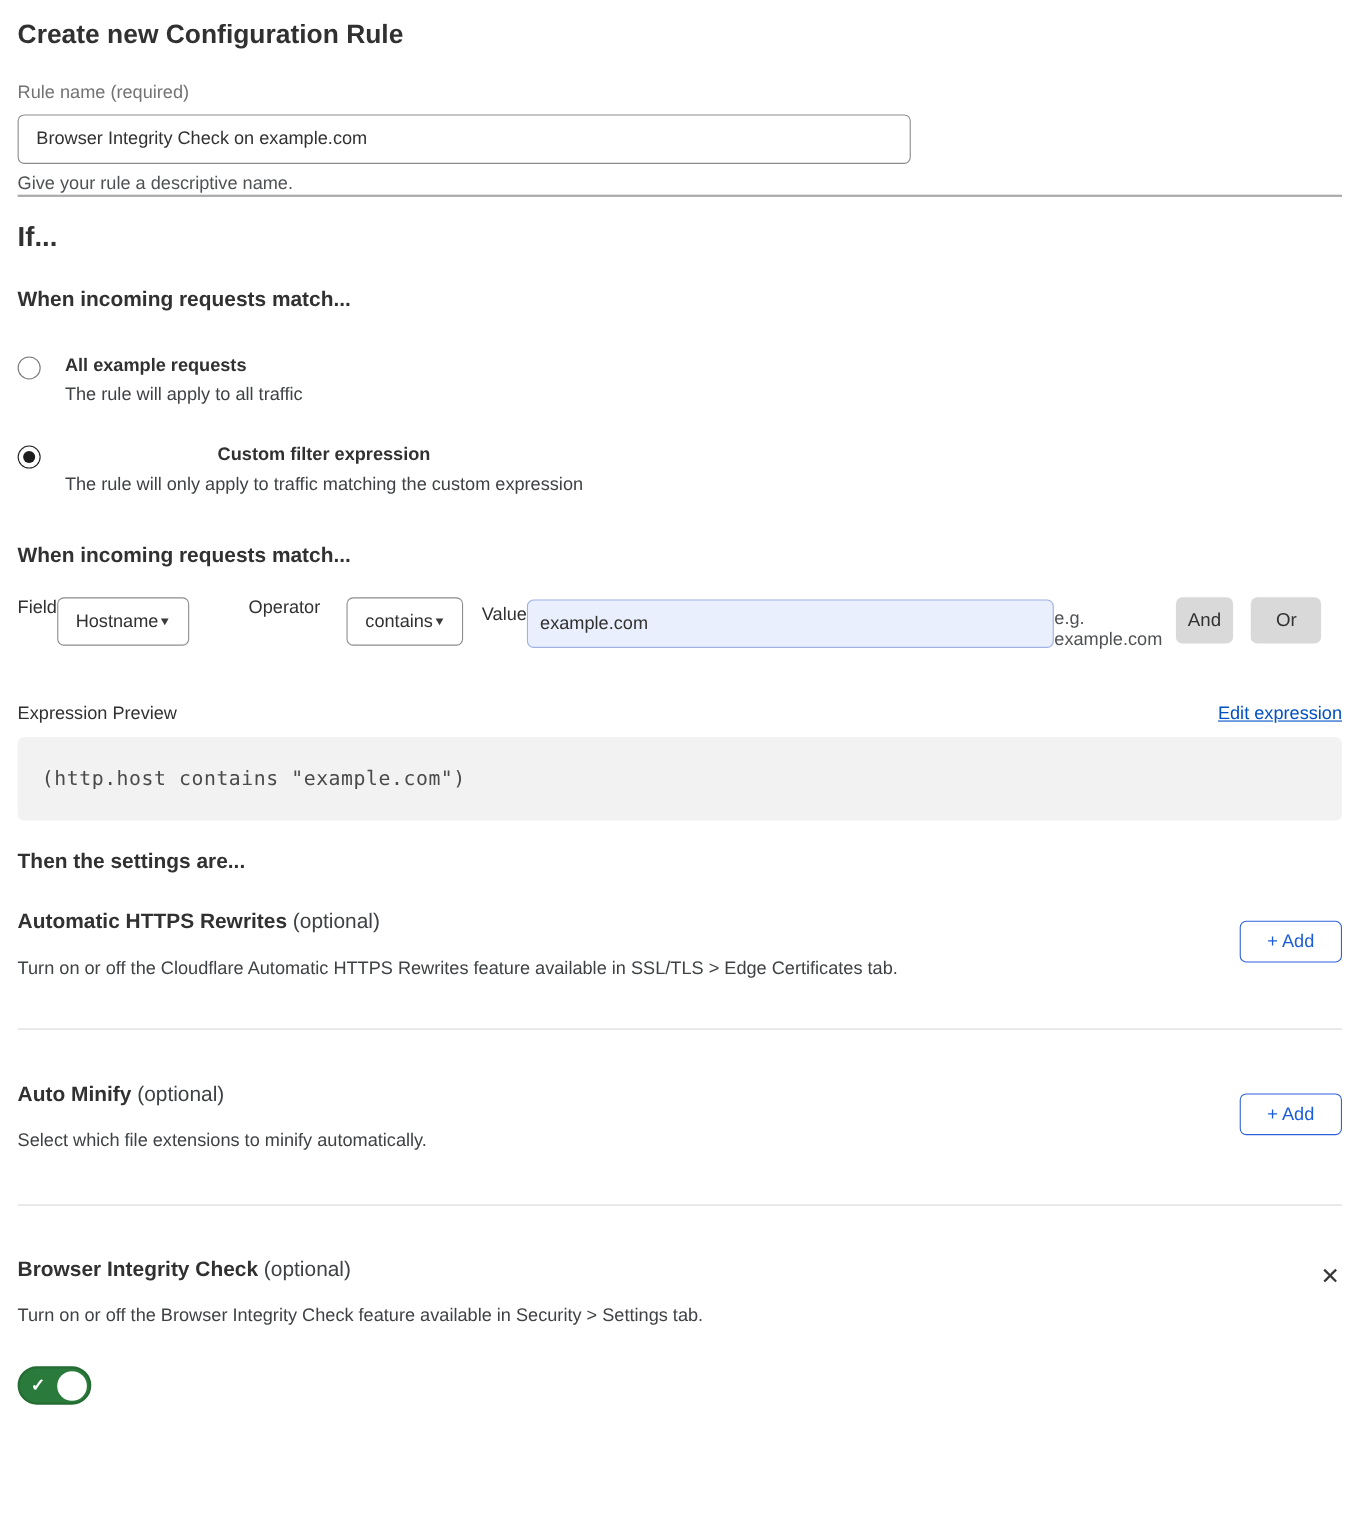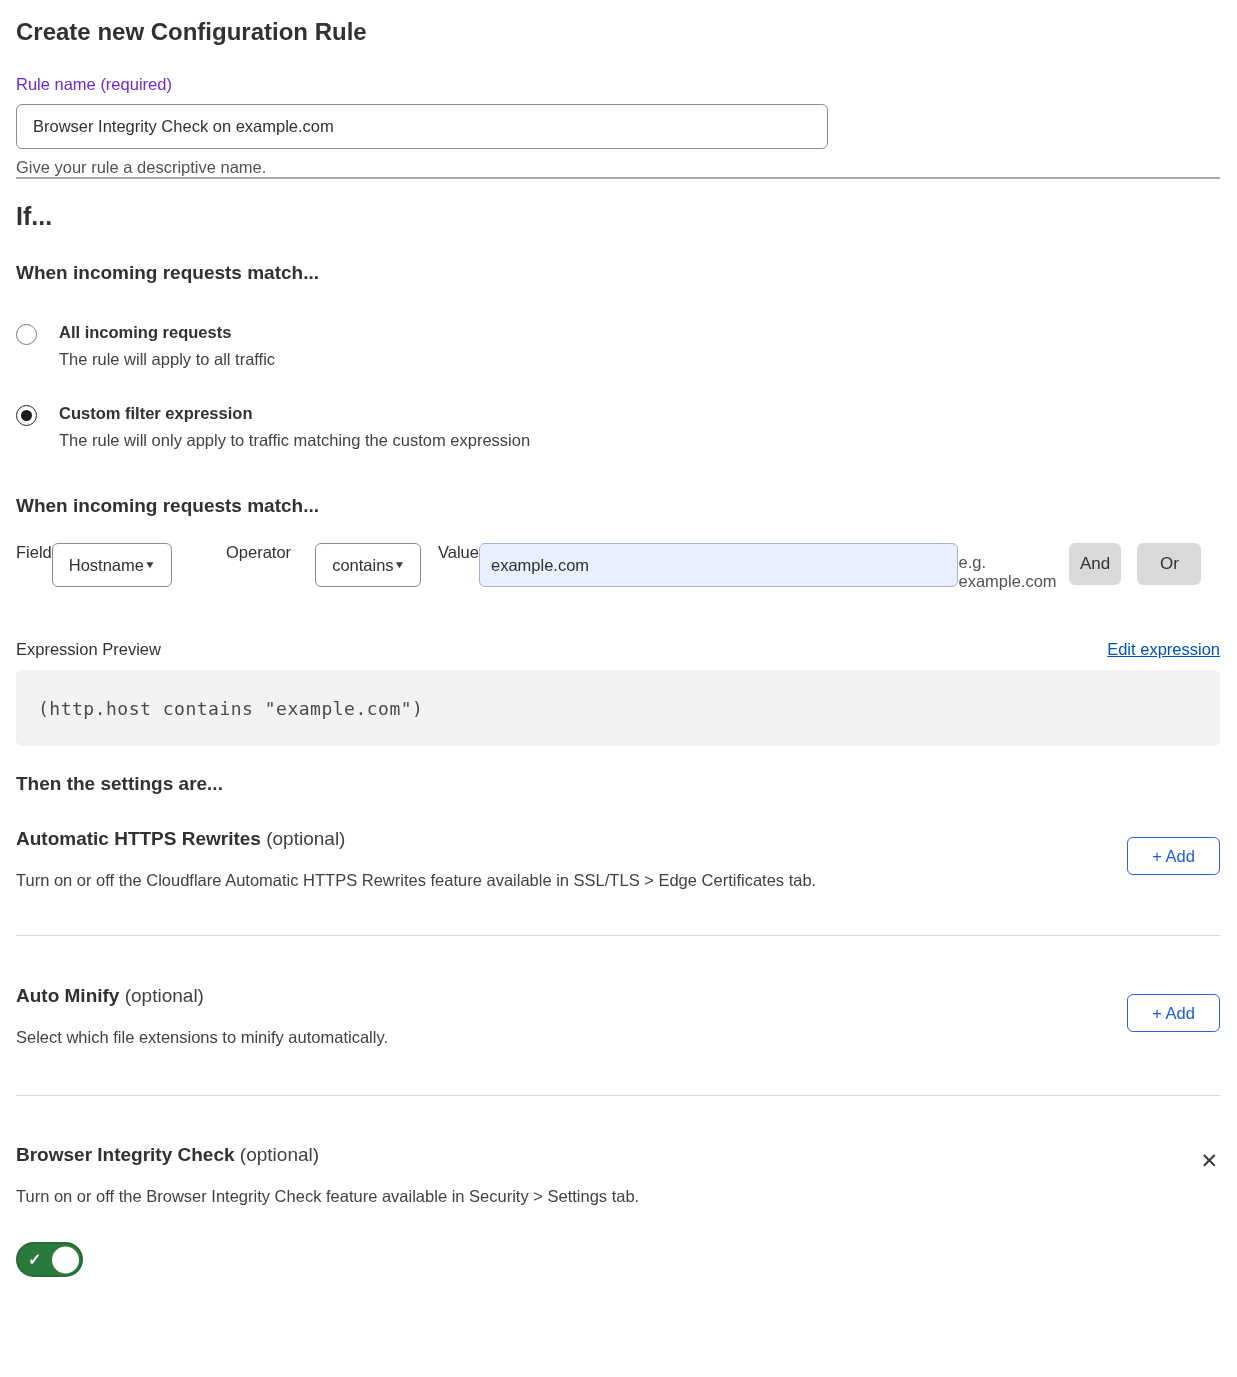--- a/index.html
+++ b/index.html
@@ -14,21 +14,21 @@
 
   h1.page-title {
     font-size: 24px;
     font-weight: 700;
     color: #313131;
     margin: 2px 0 29px 0;
   }
 
   .field-label {
     font-size: 16.5px;
-    color: #6d28d9;
+    color: #737373;
     margin-bottom: 10px;
   }
 
   .text-input {
     display: block;
     width: 812px;
     height: 45px;
     border: 1px solid #8c8c8c;
     border-radius: 6px;
     padding: 0 16px;
@@ -62,21 +62,21 @@
   h3.sub-heading {
     font-size: 19px;
     font-weight: 700;
     color: #313131;
   }
   .sub-heading-1 { margin-top: 31px; }
   .sub-heading-2 { margin-top: 45px; }
 
   
   .radio-option { display: flex; margin-top: 39px; }
-  .radio-option + .radio-option { margin-top: 35px; }
+  .radio-option + .radio-option { margin-top: 35px; text-align: center; }
   .radio-circle {
     flex: 0 0 auto;
     width: 21px; height: 21px;
     border: 1.5px solid #797979;
     border-radius: 50%;
     margin-top: 1px;
     position: relative;
     cursor: pointer;
     background: #fff;
   }
@@ -102,21 +102,21 @@
     color: #3f4245;
     display: block;
     margin-top: 8px;
   }
 
   
   .builder-row { display: flex; margin-top: 26px; }
   .builder-col { display: flex; flex-direction: row; }
   .col-field { width: 199px; margin-right: 11px; }
   .col-operator { width: 200px; margin-right: 12px; gap: 24px; }
-  .col-value { width: 620px; margin-right: 11px; }
+  .col-value { width: 620px; margin-right: 11px; align-items: center; }
   .builder-label { font-size: 16.5px; color: #313131; margin-bottom: 15px; }
 
   .select-box {
     height: 44px;
     border: 1px solid #8c8c8c;
     border-radius: 6px;
     background: #ffffff;
     display: flex;
     align-items: center;
     justify-content: space-between;
@@ -278,21 +278,21 @@
 
   <hr class="divider strong hr-top">
 
   <h2 class="if-heading">If...</h2>
 
   <h3 class="sub-heading sub-heading-1">When incoming requests match...</h3>
 
   <div class="radio-option">
     <span class="radio-circle"></span>
     <span class="radio-texts">
-      <span class="radio-label">All incoming requests</span>
+      <span class="radio-label">All example requests</span>
       <span class="radio-desc">The rule will apply to all traffic</span>
     </span>
   </div>
 
   <div class="radio-option">
     <span class="radio-circle checked"></span>
     <span class="radio-texts">
       <span class="radio-label">Custom filter expression</span>
       <span class="radio-desc">The rule will only apply to traffic matching the custom expression</span>
     </span>

